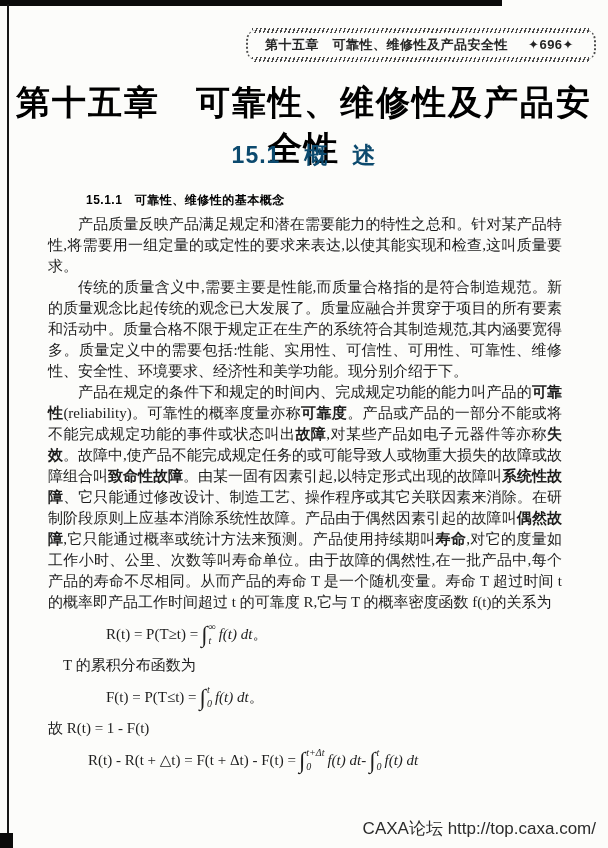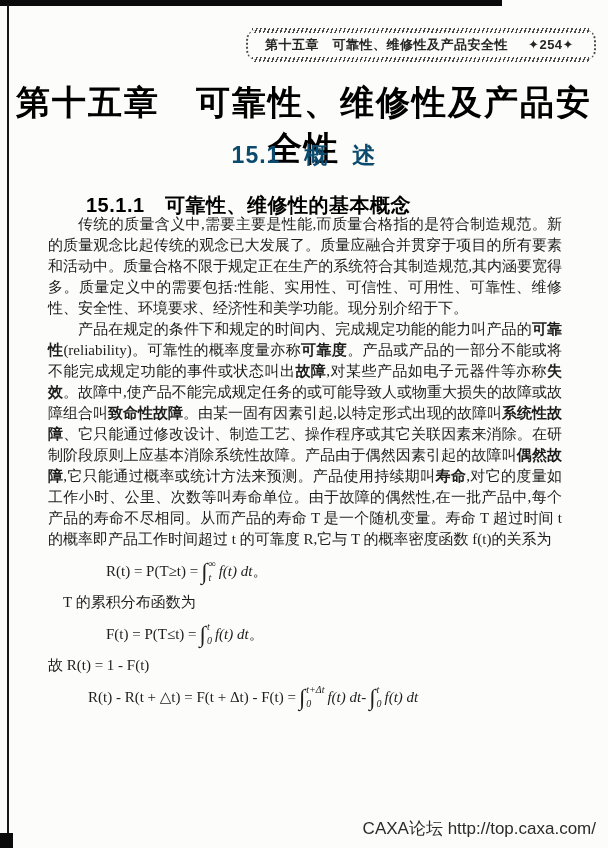--- a/index.html
+++ b/index.html
@@ -34,21 +34,21 @@
     font-size:34px;font-weight:900;letter-spacing:2px;color:#000;
   }
   .section-heading{
     position:absolute;top:140px;left:0;width:100%;margin:0;text-align:center;
     font-family:"Liberation Sans","DejaVu Sans",sans-serif;
     font-size:23px;font-weight:800;letter-spacing:1px;color:#0c4a6e;
   }
   .subsection-heading{
     position:absolute;top:192px;left:86px;margin:0;
     font-family:"Liberation Sans","DejaVu Sans",sans-serif;
-    font-size:20px;font-weight:700;color:#000;letter-spacing:.5px;
+    font-size:12px;font-weight:700;color:#000;letter-spacing:.5px;
   }
 
   .body-text{
     position:absolute;top:214px;left:48px;width:514px;
     font-size:15px;line-height:21px;color:#1d1d1d;
   }
   .para{text-align:justify;margin:0;}
   .ind2{text-indent:2em;}
   .ind1{text-indent:1em;}
   .b{font-weight:700;}
@@ -76,30 +76,31 @@
   <div class="edge-top"></div>
   <div class="edge-left"></div>
   <div class="edge-corner"></div>
 
   <div class="badge">
     <span class="hatch top"></span>
     <span class="hatch bot"></span>
     <span class="hook l"></span>
     <span class="hook r"></span>
     <span>第十五章　可靠性、维修性及产品安全性</span>
-    <span class="pgnum">✦254✦</span>
+    <span class="pgnum">✦696✦</span>
   </div>
 
   <h1 class="chapter-title">第十五章　可靠性、维修性及产品安全性</h1>
 
   <h2 class="section-heading">15.1　概　述</h2>
 
   <h3 class="subsection-heading">15.1.1　可靠性、维修性的基本概念</h3>
 
   <div class="body-text" id="content-blocks">
+      <div class="para ind2"><span>产品质量反映产品满足规定和潜在需要能力的特性之总和。针对某产品特性,将需要用一组定量的或定性的要求来表达,以使其能实现和检查,这叫质量要求。</span></div>
       <div class="para ind2"><span>传统的质量含义中,需要主要是性能,而质量合格指的是符合制造规范。新的质量观念比起传统的观念已大发展了。质量应融合并贯穿于项目的所有要素和活动中。质量合格不限于规定正在生产的系统符合其制造规范,其内涵要宽得多。质量定义中的需要包括:性能、实用性、可信性、可用性、可靠性、维修性、安全性、环境要求、经济性和美学功能。现分别介绍于下。</span></div>
       <div class="para ind2"><span>产品在规定的条件下和规定的时间内、完成规定功能的能力叫产品的</span><span class="b">可靠性</span><span>(reliability)。可靠性的概率度量亦称</span><span class="b">可靠度</span><span>。产品或产品的一部分不能或将不能完成规定功能的事件或状态叫出</span><span class="b">故障</span><span>,对某些产品如电子元器件等亦称</span><span class="b">失效</span><span>。故障中,使产品不能完成规定任务的或可能导致人或物重大损失的故障或故障组合叫</span><span class="b">致命性故障</span><span>。由某一固有因素引起,以特定形式出现的故障叫</span><span class="b">系统性故障</span><span>、它只能通过修改设计、制造工艺、操作程序或其它关联因素来消除。在研制阶段原则上应基本消除系统性故障。产品由于偶然因素引起的故障叫</span><span class="b">偶然故障</span><span>,它只能通过概率或统计方法来预测。产品使用持续期叫</span><span class="b">寿命</span><span>,对它的度量如工作小时、公里、次数等叫寿命单位。由于故障的偶然性,在一批产品中,每个产品的寿命不尽相同。从而产品的寿命 T 是一个随机变量。寿命 T 超过时间 t 的概率即产品工作时间超过 t 的可靠度 R,它与 T 的概率密度函数 f(t)的关系为</span></div>
       <div class="formula">
         <span>R(t) = P(T≥t) = </span>
         <span class="intgrp">
           <span class="int">∫</span>
           <span class="lims">
             <span class="top">∞</span>
             <span class="bot">t</span>
           </span>

